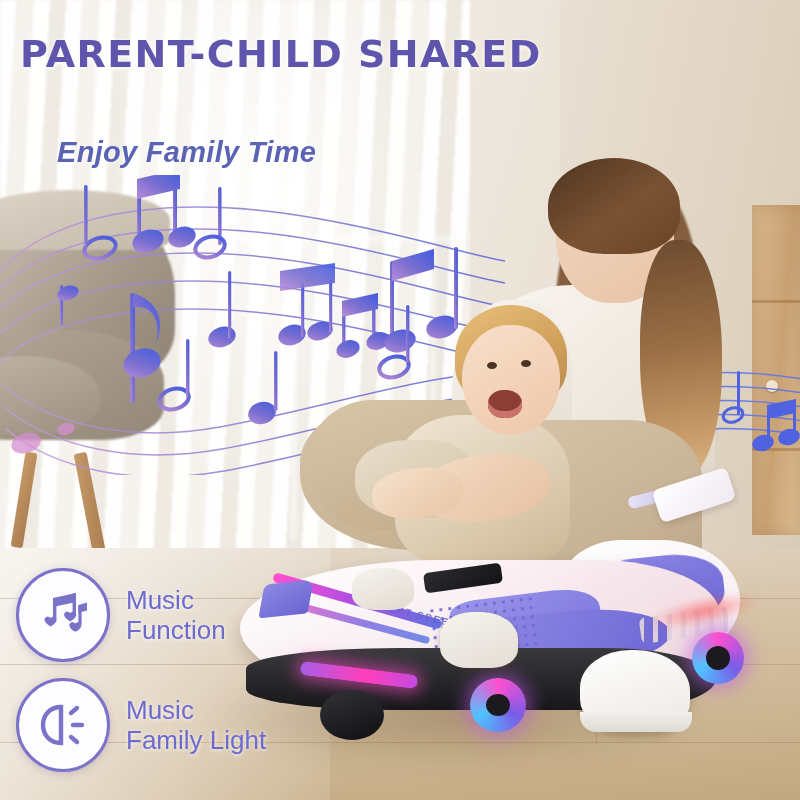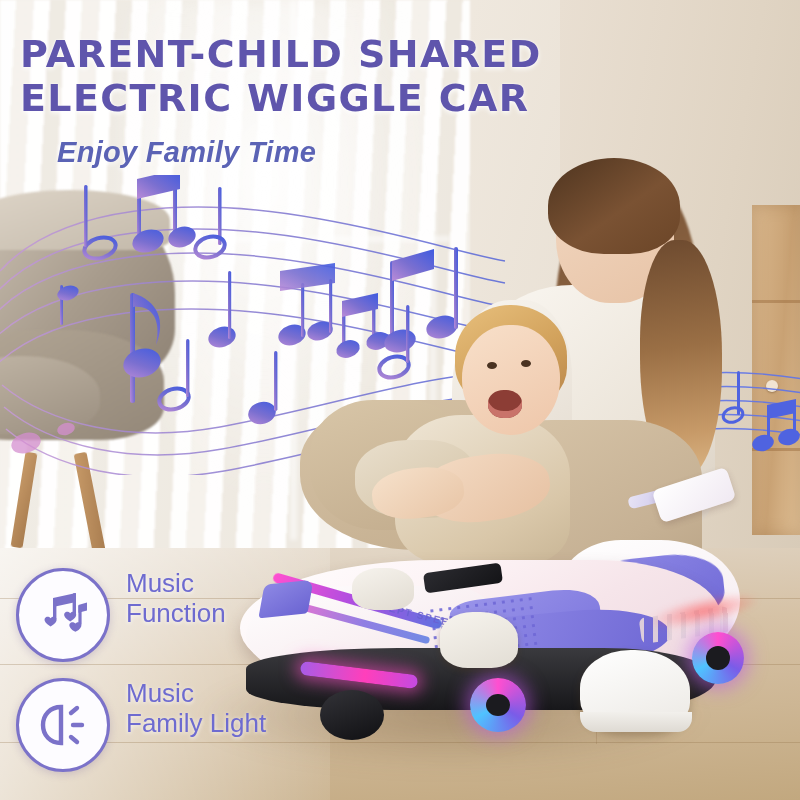--- a/index.html
+++ b/index.html
@@ -180,21 +180,21 @@
     color:#5f55ac;font-weight:700;font-size:38px;line-height:44px;
     letter-spacing:1.4px;font-family:"DejaVu Sans",sans-serif;
     text-shadow:0 2px 5px rgba(255,255,255,.85),0 0 2px rgba(255,255,255,.9);margin-top:16px;}
   .headline div{white-space:nowrap;}
   .subhead{position:absolute;left:22px;top:136px;
     color:#5b63b5;font-weight:700;font-style:italic;font-size:29px;
     font-family:"Liberation Sans",sans-serif;letter-spacing:.3px;
     text-shadow:0 2px 5px rgba(255,255,255,.85);margin-left:35px;}
 
   
-  .badge{position:absolute;display:flex;gap:16px;}
+  .badge{position:absolute;display:flex;align-items:center;gap:16px;}
   .badge-circle{width:88px;height:88px;border-radius:50%;
     background:#fdfcff;border:3px solid #7b72c9;
     display:flex;align-items:center;justify-content:center;flex:0 0 auto;
     box-shadow:0 2px 8px rgba(90,70,140,.22);}
   .badge-label{color:#6e6bd0;font-size:26px;line-height:30px;font-weight:400;
     font-family:"Liberation Sans",sans-serif;
     text-shadow:0 1px 4px rgba(255,255,255,.9);}
   .badge-label span{display:block;white-space:nowrap;}
   #badge-music{left:16px;top:568px;}
   #badge-light{left:16px;top:678px;}
@@ -389,21 +389,20 @@
   <div class="wheel-led" style="left:692px;top:632px;width:52px;height:52px;"></div>
   <div class="wheel-hubcap" style="left:706px;top:646px;width:24px;height:24px;"></div>
 
   <div class="shoe-c2"></div>
   <div class="shoe-c"></div>
   <div class="shoe-w"></div>
   <div class="shoe-w-sole"></div>
 
   <div class="headline">
     <div>PARENT-CHILD SHARED</div>
-    <div>ELECTRIC WIGGLE CAR</div>
   </div>
   <div class="subhead">Enjoy Family Time</div>
 
   <div class="badge" id="badge-music">
     <div class="badge-circle">
       <svg width="52" height="52" viewBox="0 0 52 52">
         <g fill="#7b72c9">
           <path d="M16,9 L39,4 L39,13 L16,18 Z"></path>
           <rect x="16" y="9" width="3.4" height="22" rx="1.7"></rect>
           <rect x="35.6" y="4" width="3.4" height="22" rx="1.7"></rect>

